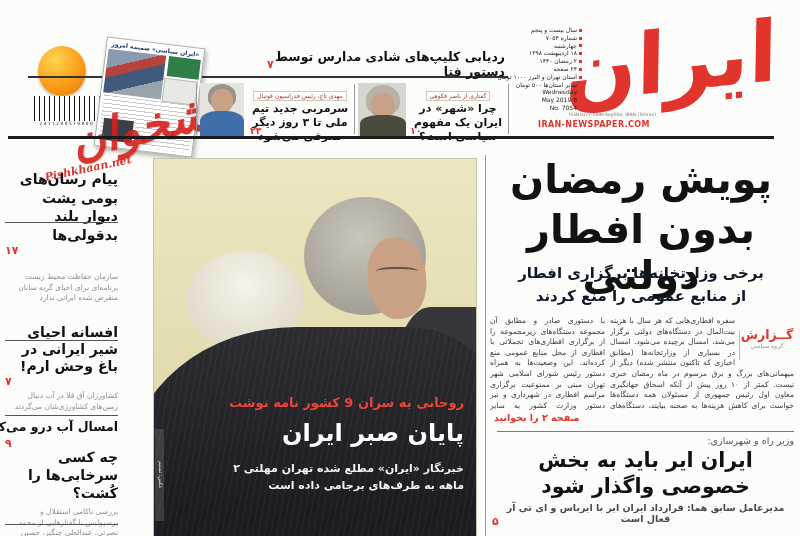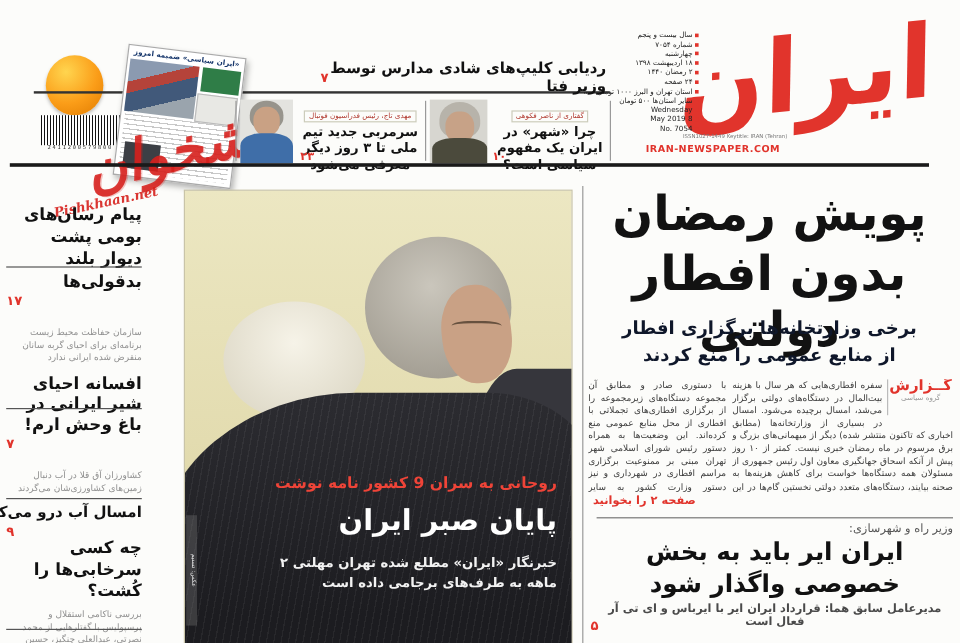--- a/index.html
+++ b/index.html
@@ -104,21 +104,21 @@
         text-align:center;}
 
   
   .main-vrule{left:485px;top:155px;width:1px;height:381px;background:#999;}
   .lead-t{left:490px;width:302px;text-align:center;font-weight:bold;color:#121212;
         font-size:40px;line-height:46px;}
   .lead-sub{left:490px;width:302px;text-align:center;font-weight:bold;color:#0f172a;
         font-size:15px;line-height:23px;}
   .body-col{top:316px;height:94px;overflow:hidden;font-size:7.5px;line-height:10.6px;
         color:#3a3a3a;text-align:justify;}
-  .g-label{float:right;width:54px;height:30px;border-left:1px solid #bbb;margin:0 0 2px 4px;
+  .g-label{float:right;width:54px;height:30px;border-left:1px solid #bbb;margin:14px 0 2px 4px;
         text-align:center;}
   .g-label .g1{font-size:12.5px;font-weight:bold;color:#e1342c;letter-spacing:1px;}
   .g-label .g2{font-size:6px;color:#999;}
   .read-more{left:494px;top:412px;font-size:9.5px;font-weight:bold;color:#e1342c;}
   .br-rule{left:497px;top:431px;width:297px;height:1px;background:#777;}
   .br-kicker{left:497px;top:435px;width:297px;text-align:right;font-size:9.5px;color:#555;}
   .br-title{left:497px;top:447px;width:297px;text-align:center;font-size:20.5px;font-weight:bold;
         line-height:26px;color:#111;}
   .br-sub{left:497px;top:502px;width:297px;text-align:center;font-size:9.5px;font-weight:bold;color:#4a4a4a;}
   .br-page{left:492px;top:515px;font-size:11px;}
@@ -159,21 +159,21 @@
       <div class="supp-green-b"></div>
     </div>
     <div class="supp-lines"></div>
     <div class="supp-dark"></div>
   </div>
 
   <div class="abs wm-script">پیشخوان</div>
   <div class="abs wm-site">Pishkhaan.net</div>
 
   <div class="abs strip-head">
-    <span class="t">ردیابی کلیپ‌های شادی مدارس توسط وزیر فتا</span>
+    <span class="t">ردیابی کلیپ‌های شادی مدارس توسط دستور فتا</span>
     <span class="pgnum">۷</span>
   </div>
 
   <div class="abs newsbox" style="left:358px;width:150px;">
     <div class="nb-photo" style="width:48px;">
       <div class="head-hair" style="left:8px;top:2px;width:34px;height:30px;background:#b7b3aa;"></div>
       <div class="head-face" style="left:13px;top:10px;width:24px;height:26px;background:#c7a287;"></div>
       <div class="head-body" style="left:2px;top:32px;width:46px;height:22px;background:#4b4a3c;"></div>
     </div>
     <div class="nb-content" style="left:50px;width:100px;text-align:center;">
@@ -203,21 +203,21 @@
   <div class="abs rule-heavy"></div>
 
   <div class="abs lcol" style="top:146px;">
     <div class="l-title">پیام رسان‌های بومی پشت دیوار بلند بدقولی‌ها</div>
     <div class="l-page">۱۷</div>
   </div>
   <div class="abs lcol l-rule" style="top:222px;"></div>
 
   <div class="abs lcol" style="top:230px;">
     <div class="l-brief">سازمان حفاظت محیط زیست برنامه‌ای برای احیای گربه سانان منقرض شده ایرانی ندارد</div>
-    <div class="l-title" style="line-height:17px;margin-top:8px;">افسانه احیای شیر ایرانی در باغ وحش ارم!</div>
+    <div class="l-title" style="line-height:17px;margin-top:20px;">افسانه احیای شیر ایرانی در باغ وحش ارم!</div>
     <div class="l-page">۷</div>
   </div>
   <div class="abs lcol l-rule" style="top:340px;"></div>
 
   <div class="abs lcol" style="top:349px;">
     <div class="l-brief">کشاورزان آق قلا در آب دنبال زمین‌های کشاورزی‌شان می‌گردند</div>
     <div class="l-title" style="font-size:12.5px;white-space:nowrap;margin-top:6px;">امسال آب درو می‌کنیم</div>
     <div class="l-page">۹</div>
   </div>
   <div class="abs lcol l-rule" style="top:415px;"></div>

